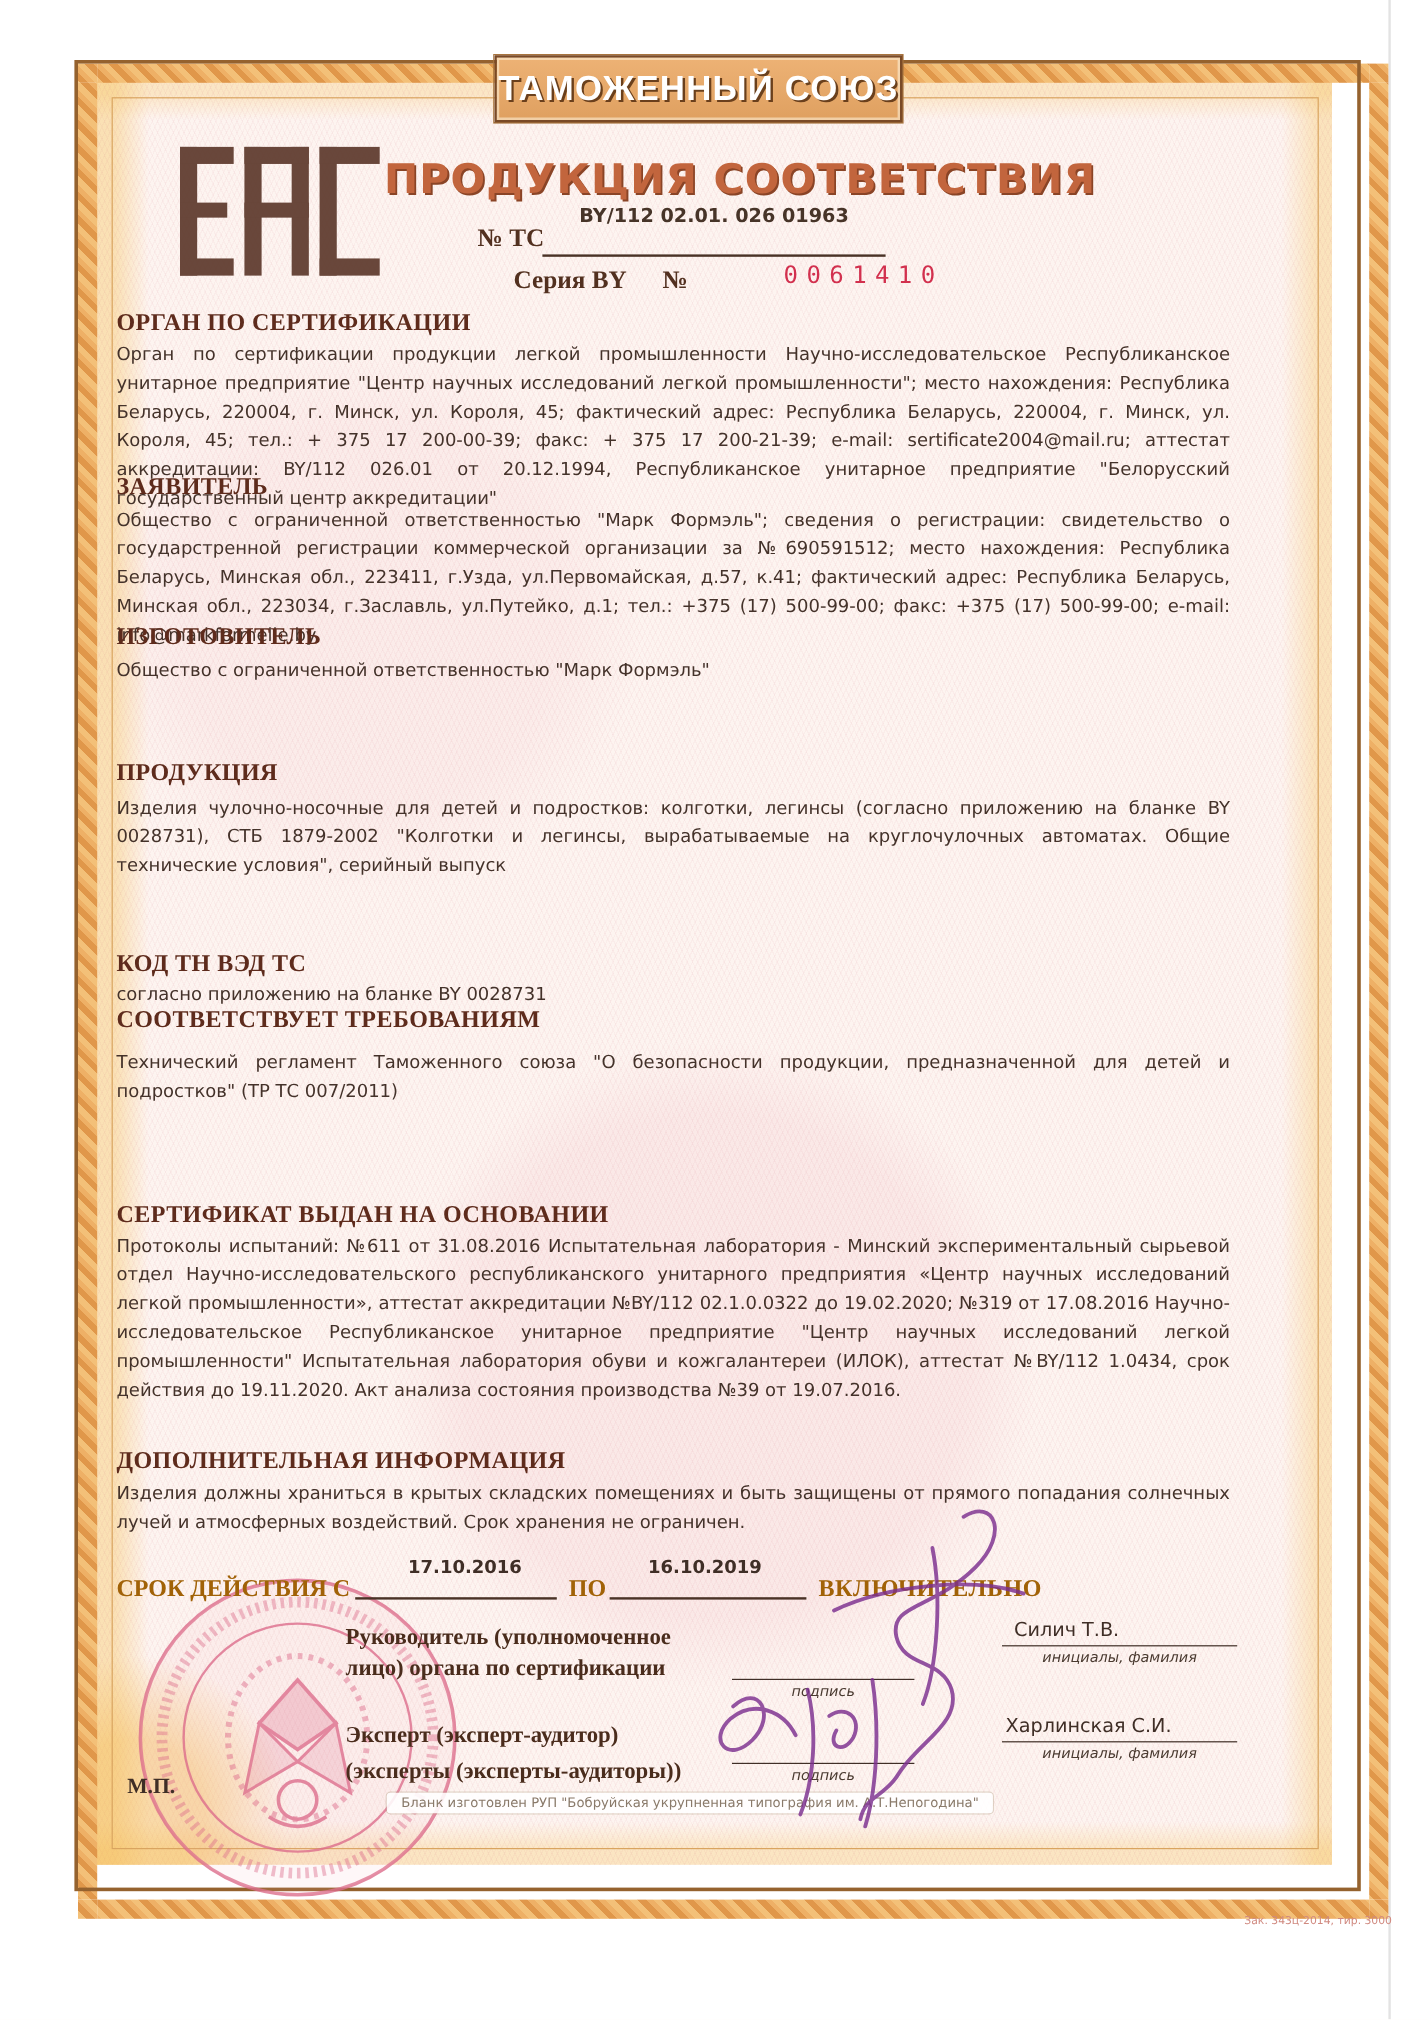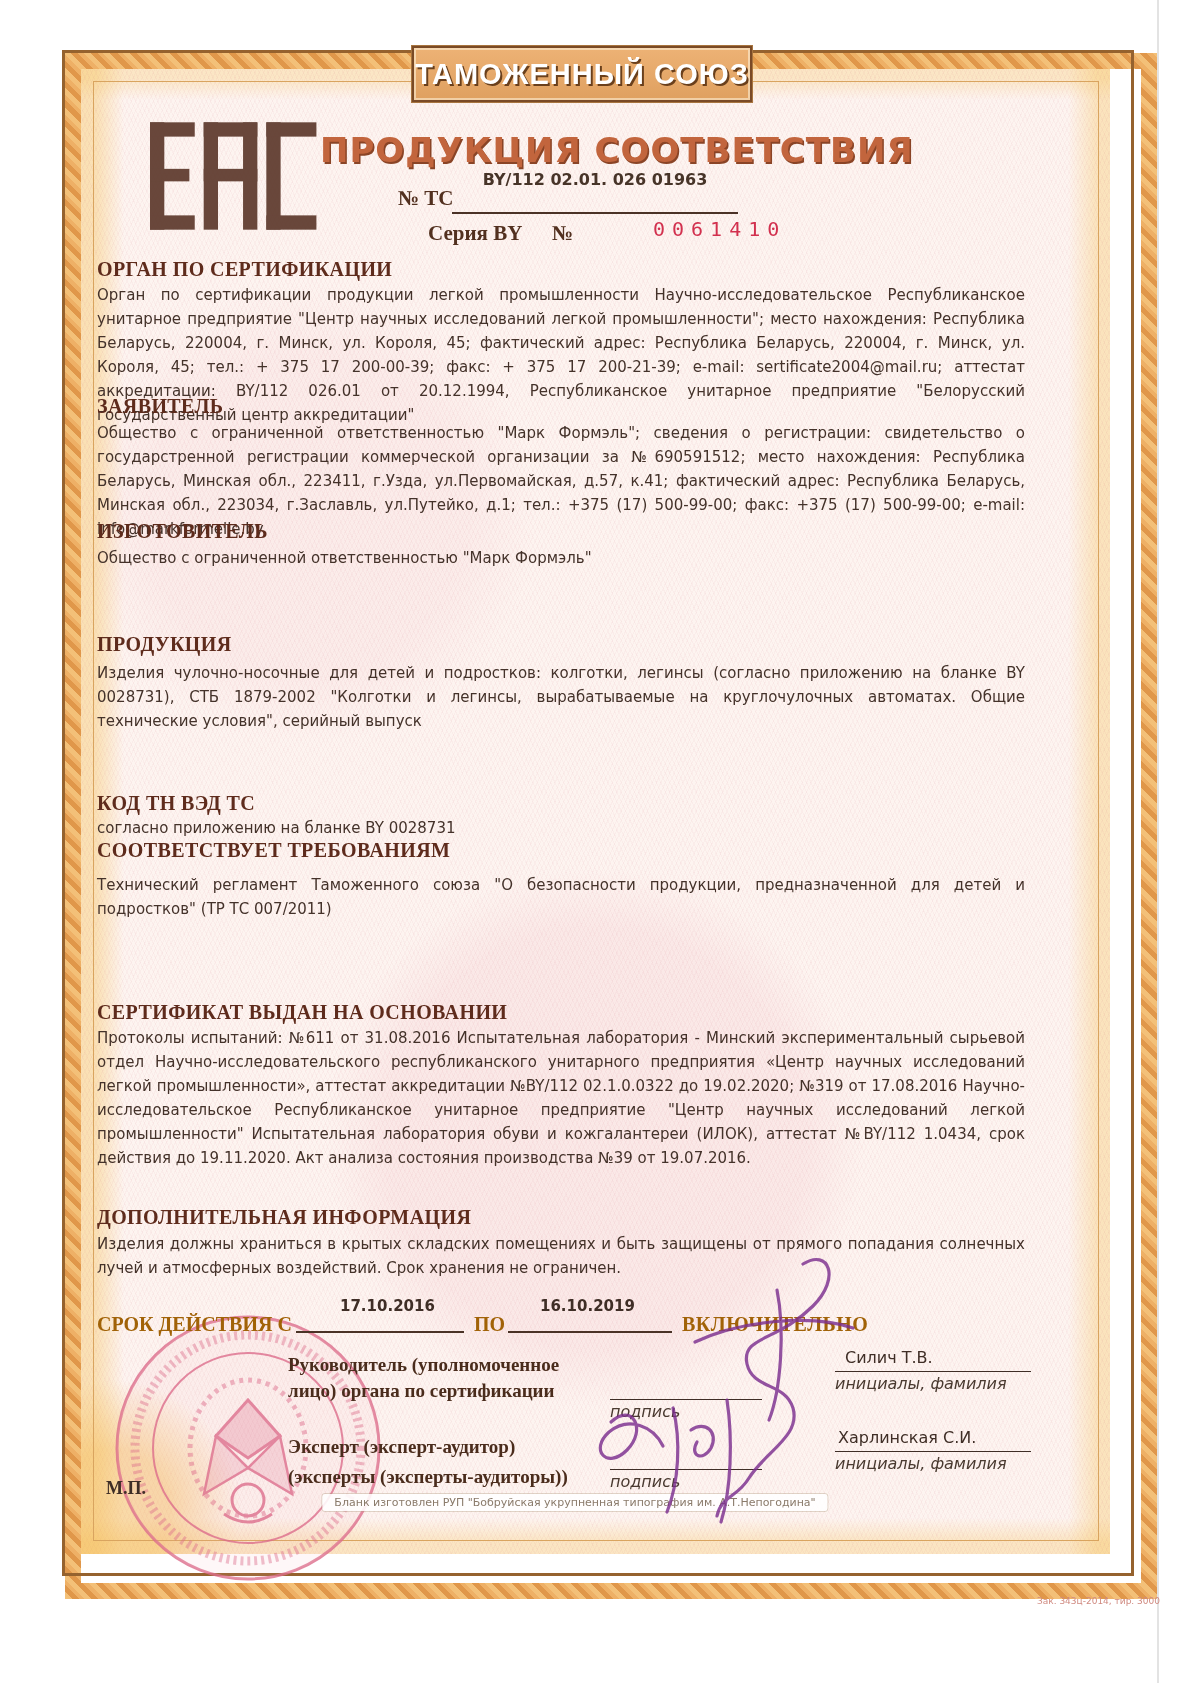--- a/index.html
+++ b/index.html
@@ -89,21 +89,21 @@
   .role{position:absolute;z-index:2;font-family:"Liberation Serif",serif;font-weight:bold;
     font-size:19px;line-height:26px;color:#4a2c1c;}
   .role-head{left:288px;top:1352px;width:320px;}
   .role-exp1{left:288px;top:1434px;}
   .role-exp2{left:288px;top:1464px;}
   .sig-line{position:absolute;z-index:2;border-bottom:1.5px solid #3f2e26;height:1px;}
   .sl-1{left:610px;top:1398px;width:152px}
   .sl-2{left:610px;top:1468px;width:152px}
   .nm-line-1{left:835px;top:1370px;width:196px}
   .nm-line-2{left:835px;top:1450px;width:196px}
-  .caption{position:absolute;z-index:2;font-style:italic;font-size:16px;color:#4a3a30;}
+  .caption{position:absolute;z-index:2;font-style:italic;font-size:12px;color:#4a3a30;text-align:center;}
   .cp-s1{left:610px;top:1402px;width:152px}
   .cp-s2{left:610px;top:1472px;width:152px}
   .cp-n1{left:835px;top:1374px;width:196px}
   .cp-n2{left:835px;top:1454px;width:196px}
   .signer-name{position:absolute;z-index:2;font-size:16px;color:#3f2e26;}
   .name-1{left:845px;top:1348px}
   .name-2{left:838px;top:1428px}
   .mp{position:absolute;left:106px;top:1478px;z-index:3;font-family:"Liberation Serif",serif;
     font-weight:bold;font-size:18px;color:#3f2e26;text-align:right;}
 

